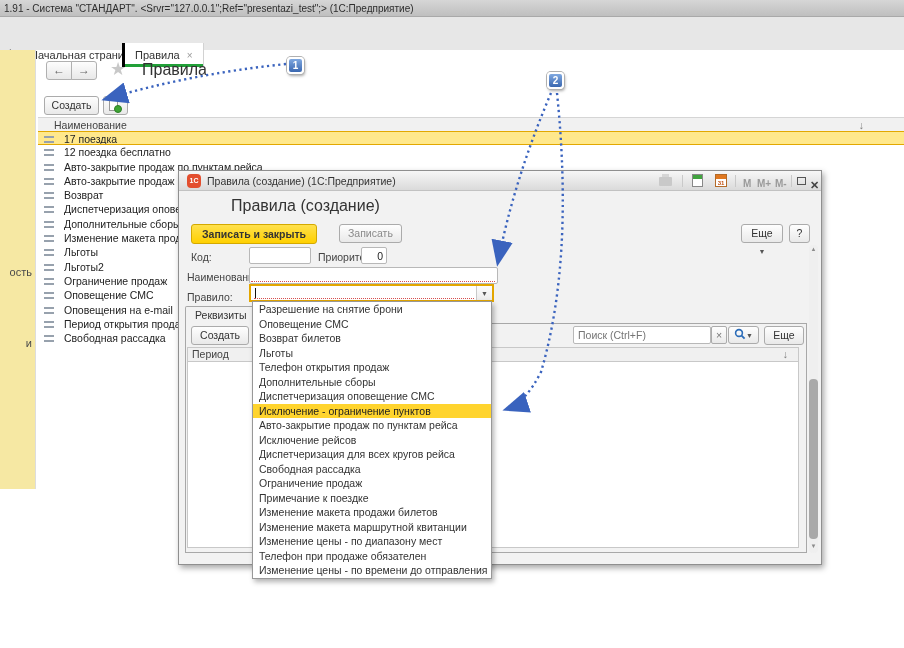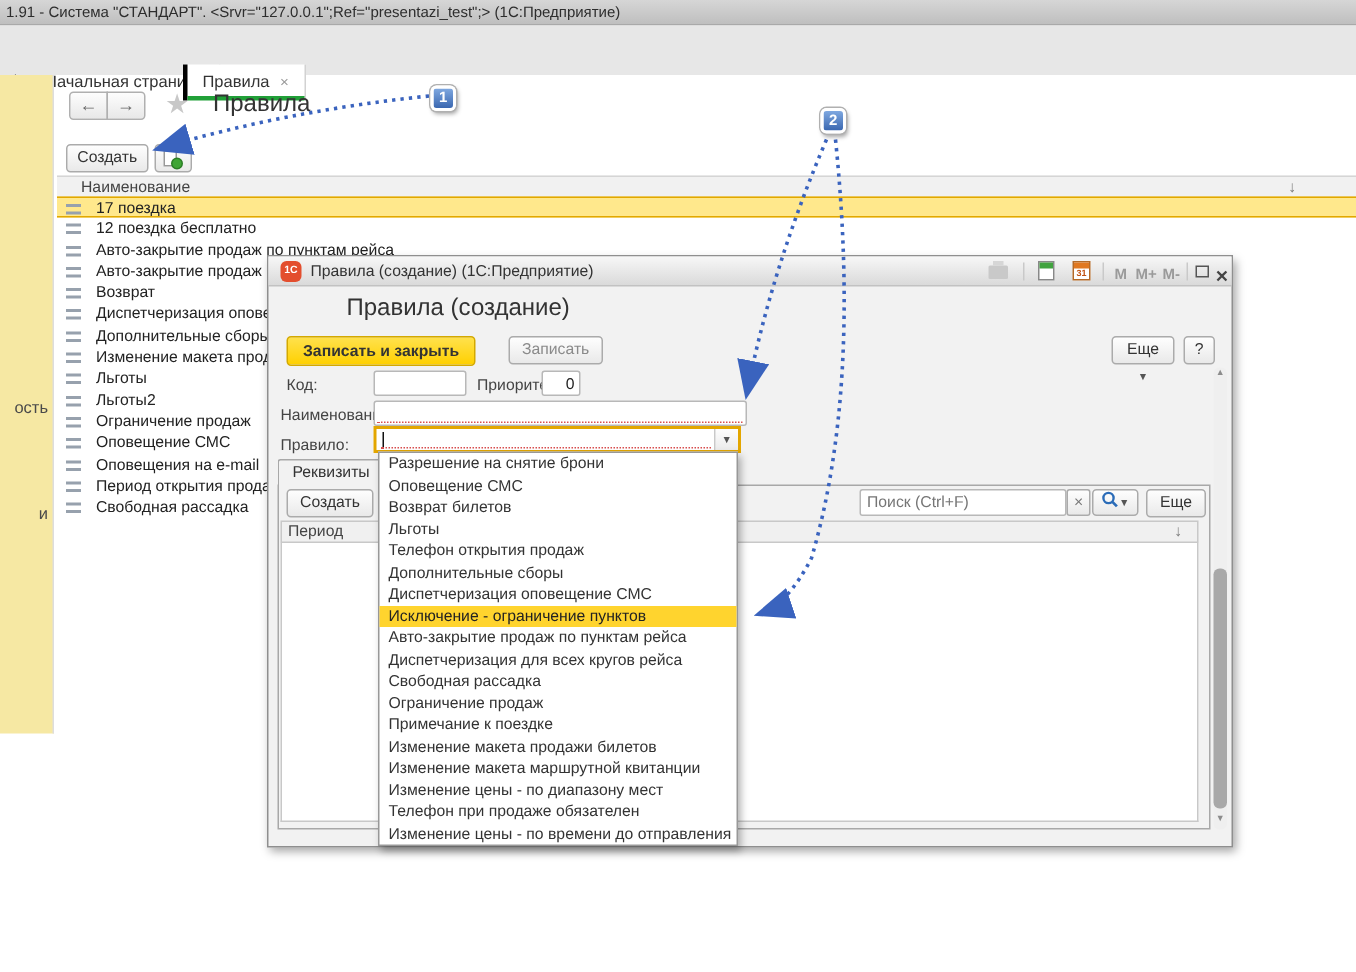--- a/index.html
+++ b/index.html
@@ -299,20 +299,21 @@
   <div class="abs dropdown">
     <div class="dditem">Разрешение на снятие брони</div>
     <div class="dditem">Оповещение СМС</div>
     <div class="dditem">Возврат билетов</div>
     <div class="dditem">Льготы</div>
     <div class="dditem">Телефон открытия продаж</div>
     <div class="dditem">Дополнительные сборы</div>
     <div class="dditem">Диспетчеризация оповещение СМС</div>
     <div class="dditem sel">Исключение - ограничение пунктов</div>
     <div class="dditem">Авто-закрытие продаж по пунктам рейса</div>
+    <div class="dditem">Исключение рейсов</div>
     <div class="dditem">Диспетчеризация для всех кругов рейса</div>
     <div class="dditem">Свободная рассадка</div>
     <div class="dditem">Ограничение продаж</div>
     <div class="dditem">Примечание к поездке</div>
     <div class="dditem">Изменение макета продажи билетов</div>
     <div class="dditem">Изменение макета маршрутной квитанции</div>
     <div class="dditem">Изменение цены - по диапазону мест</div>
     <div class="dditem">Телефон при продаже обязателен</div>
     <div class="dditem">Изменение цены - по времени до отправления</div>
   </div>

